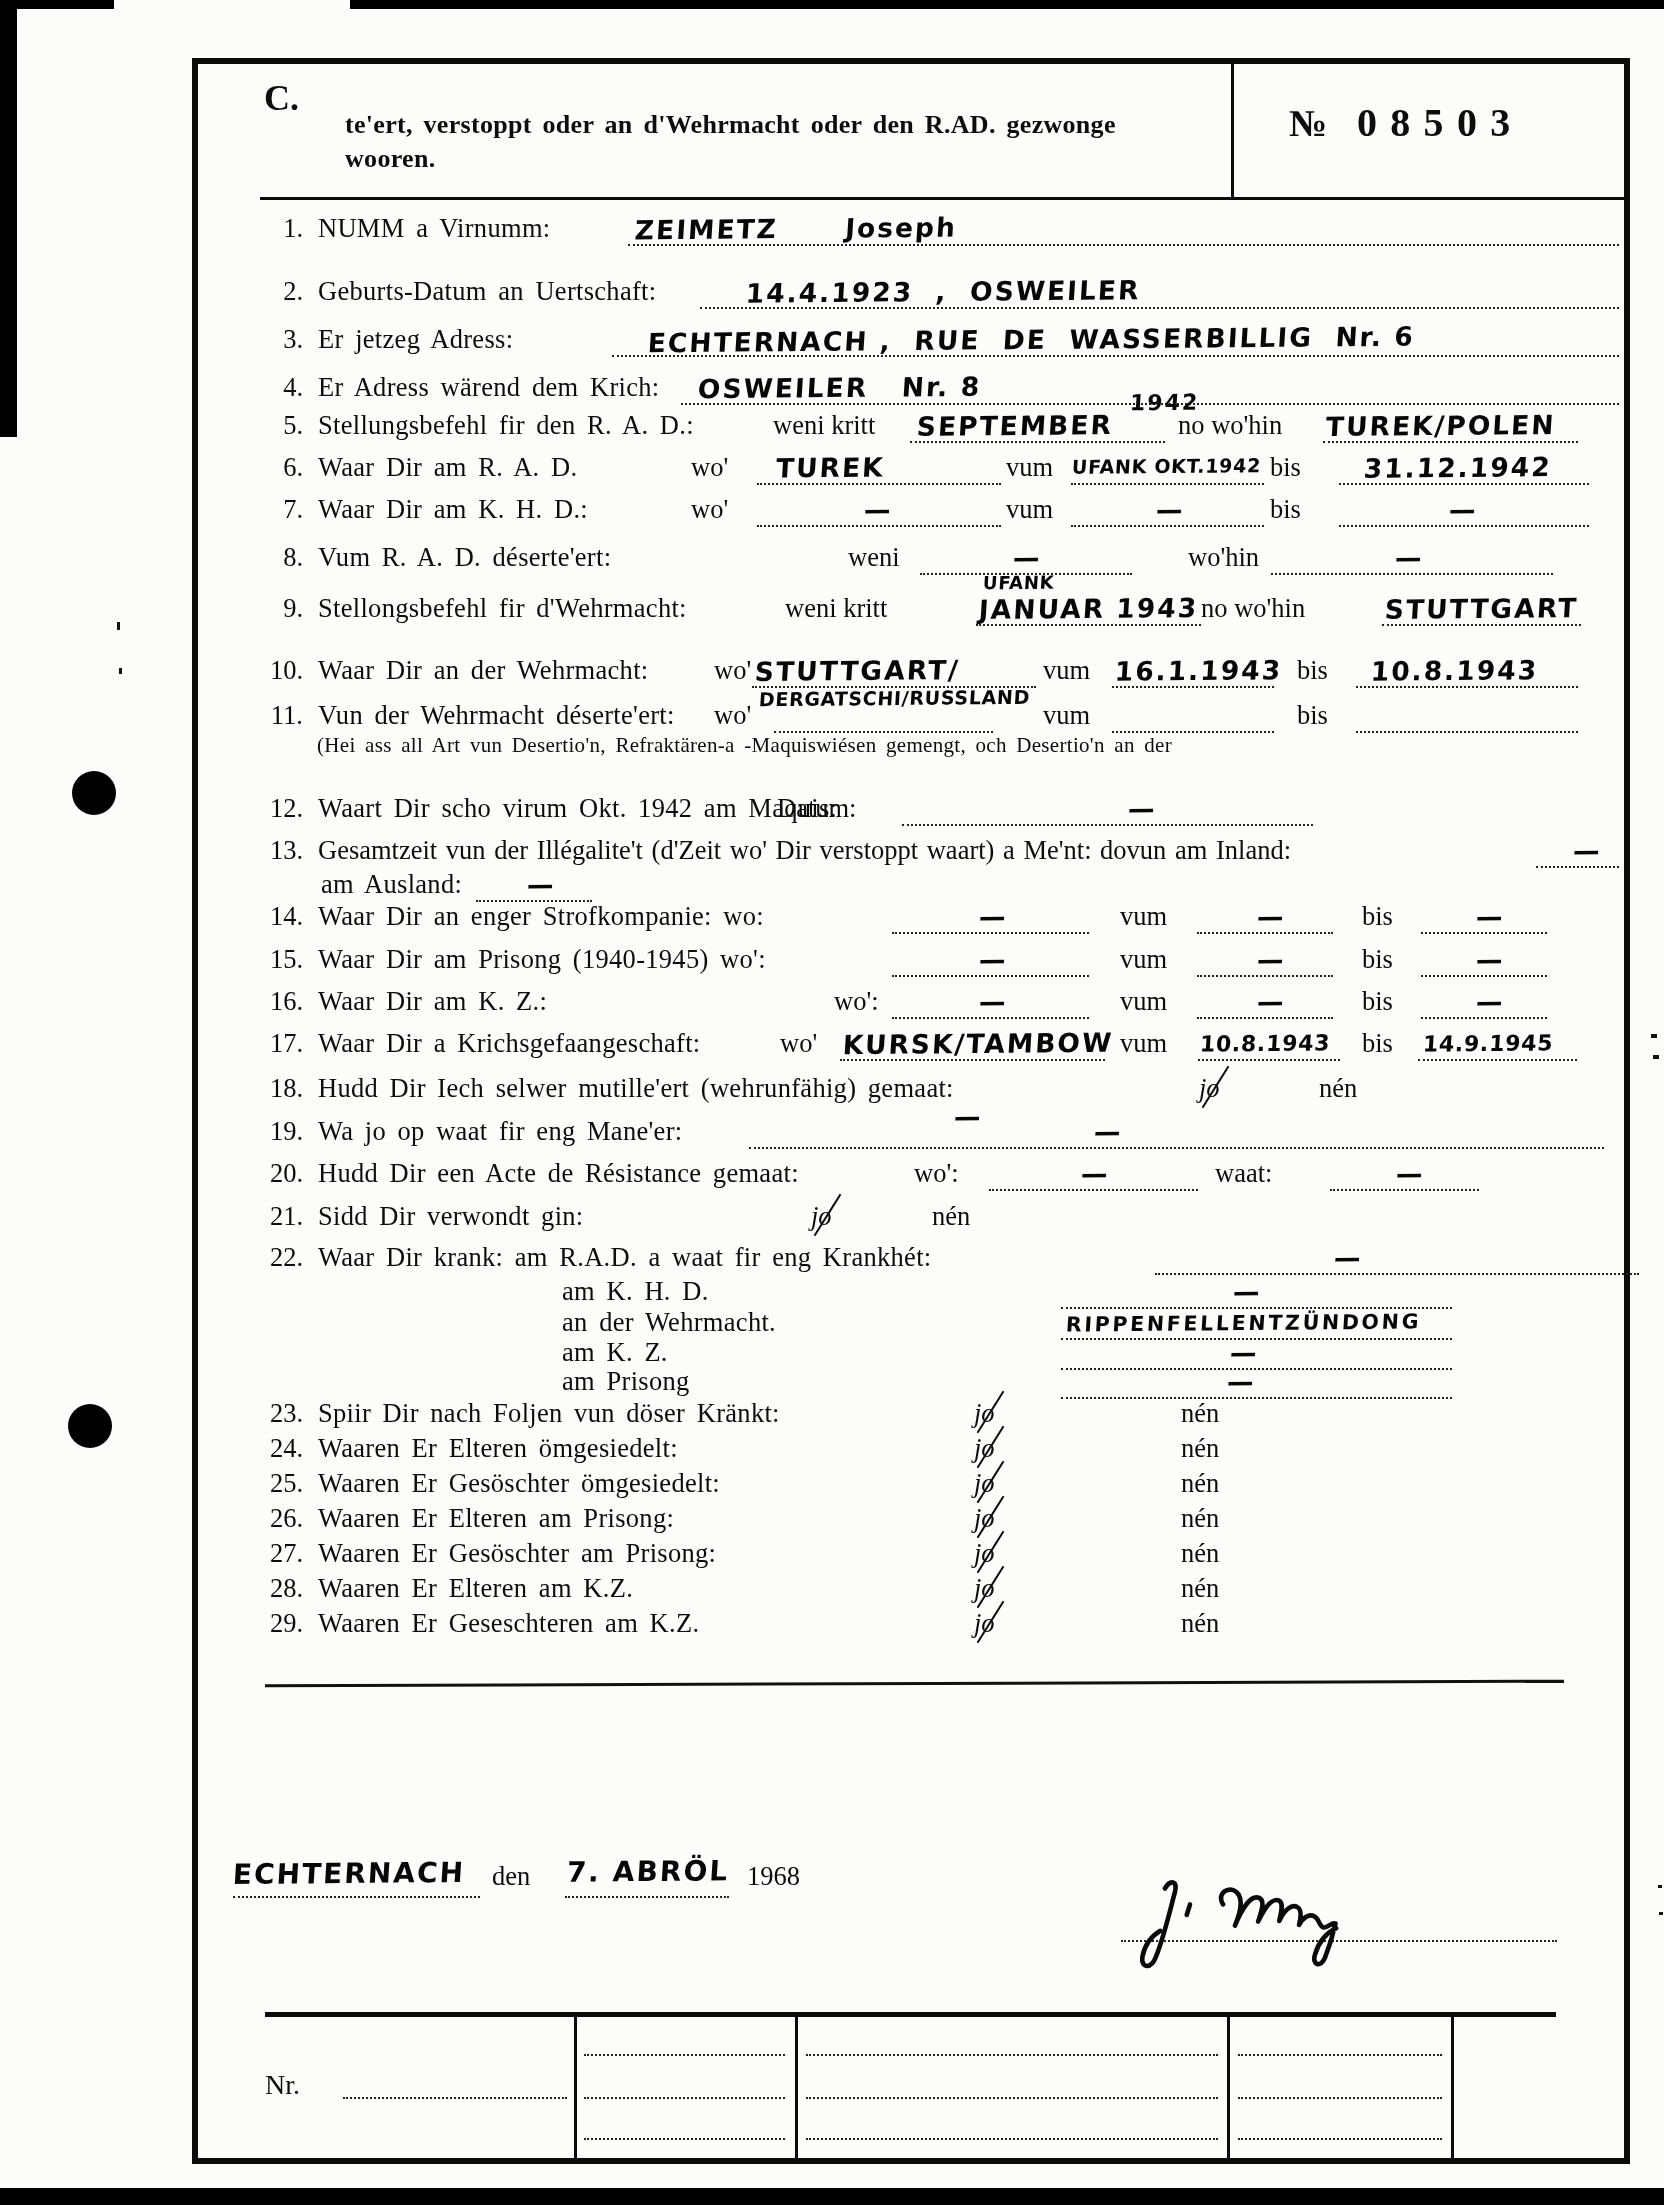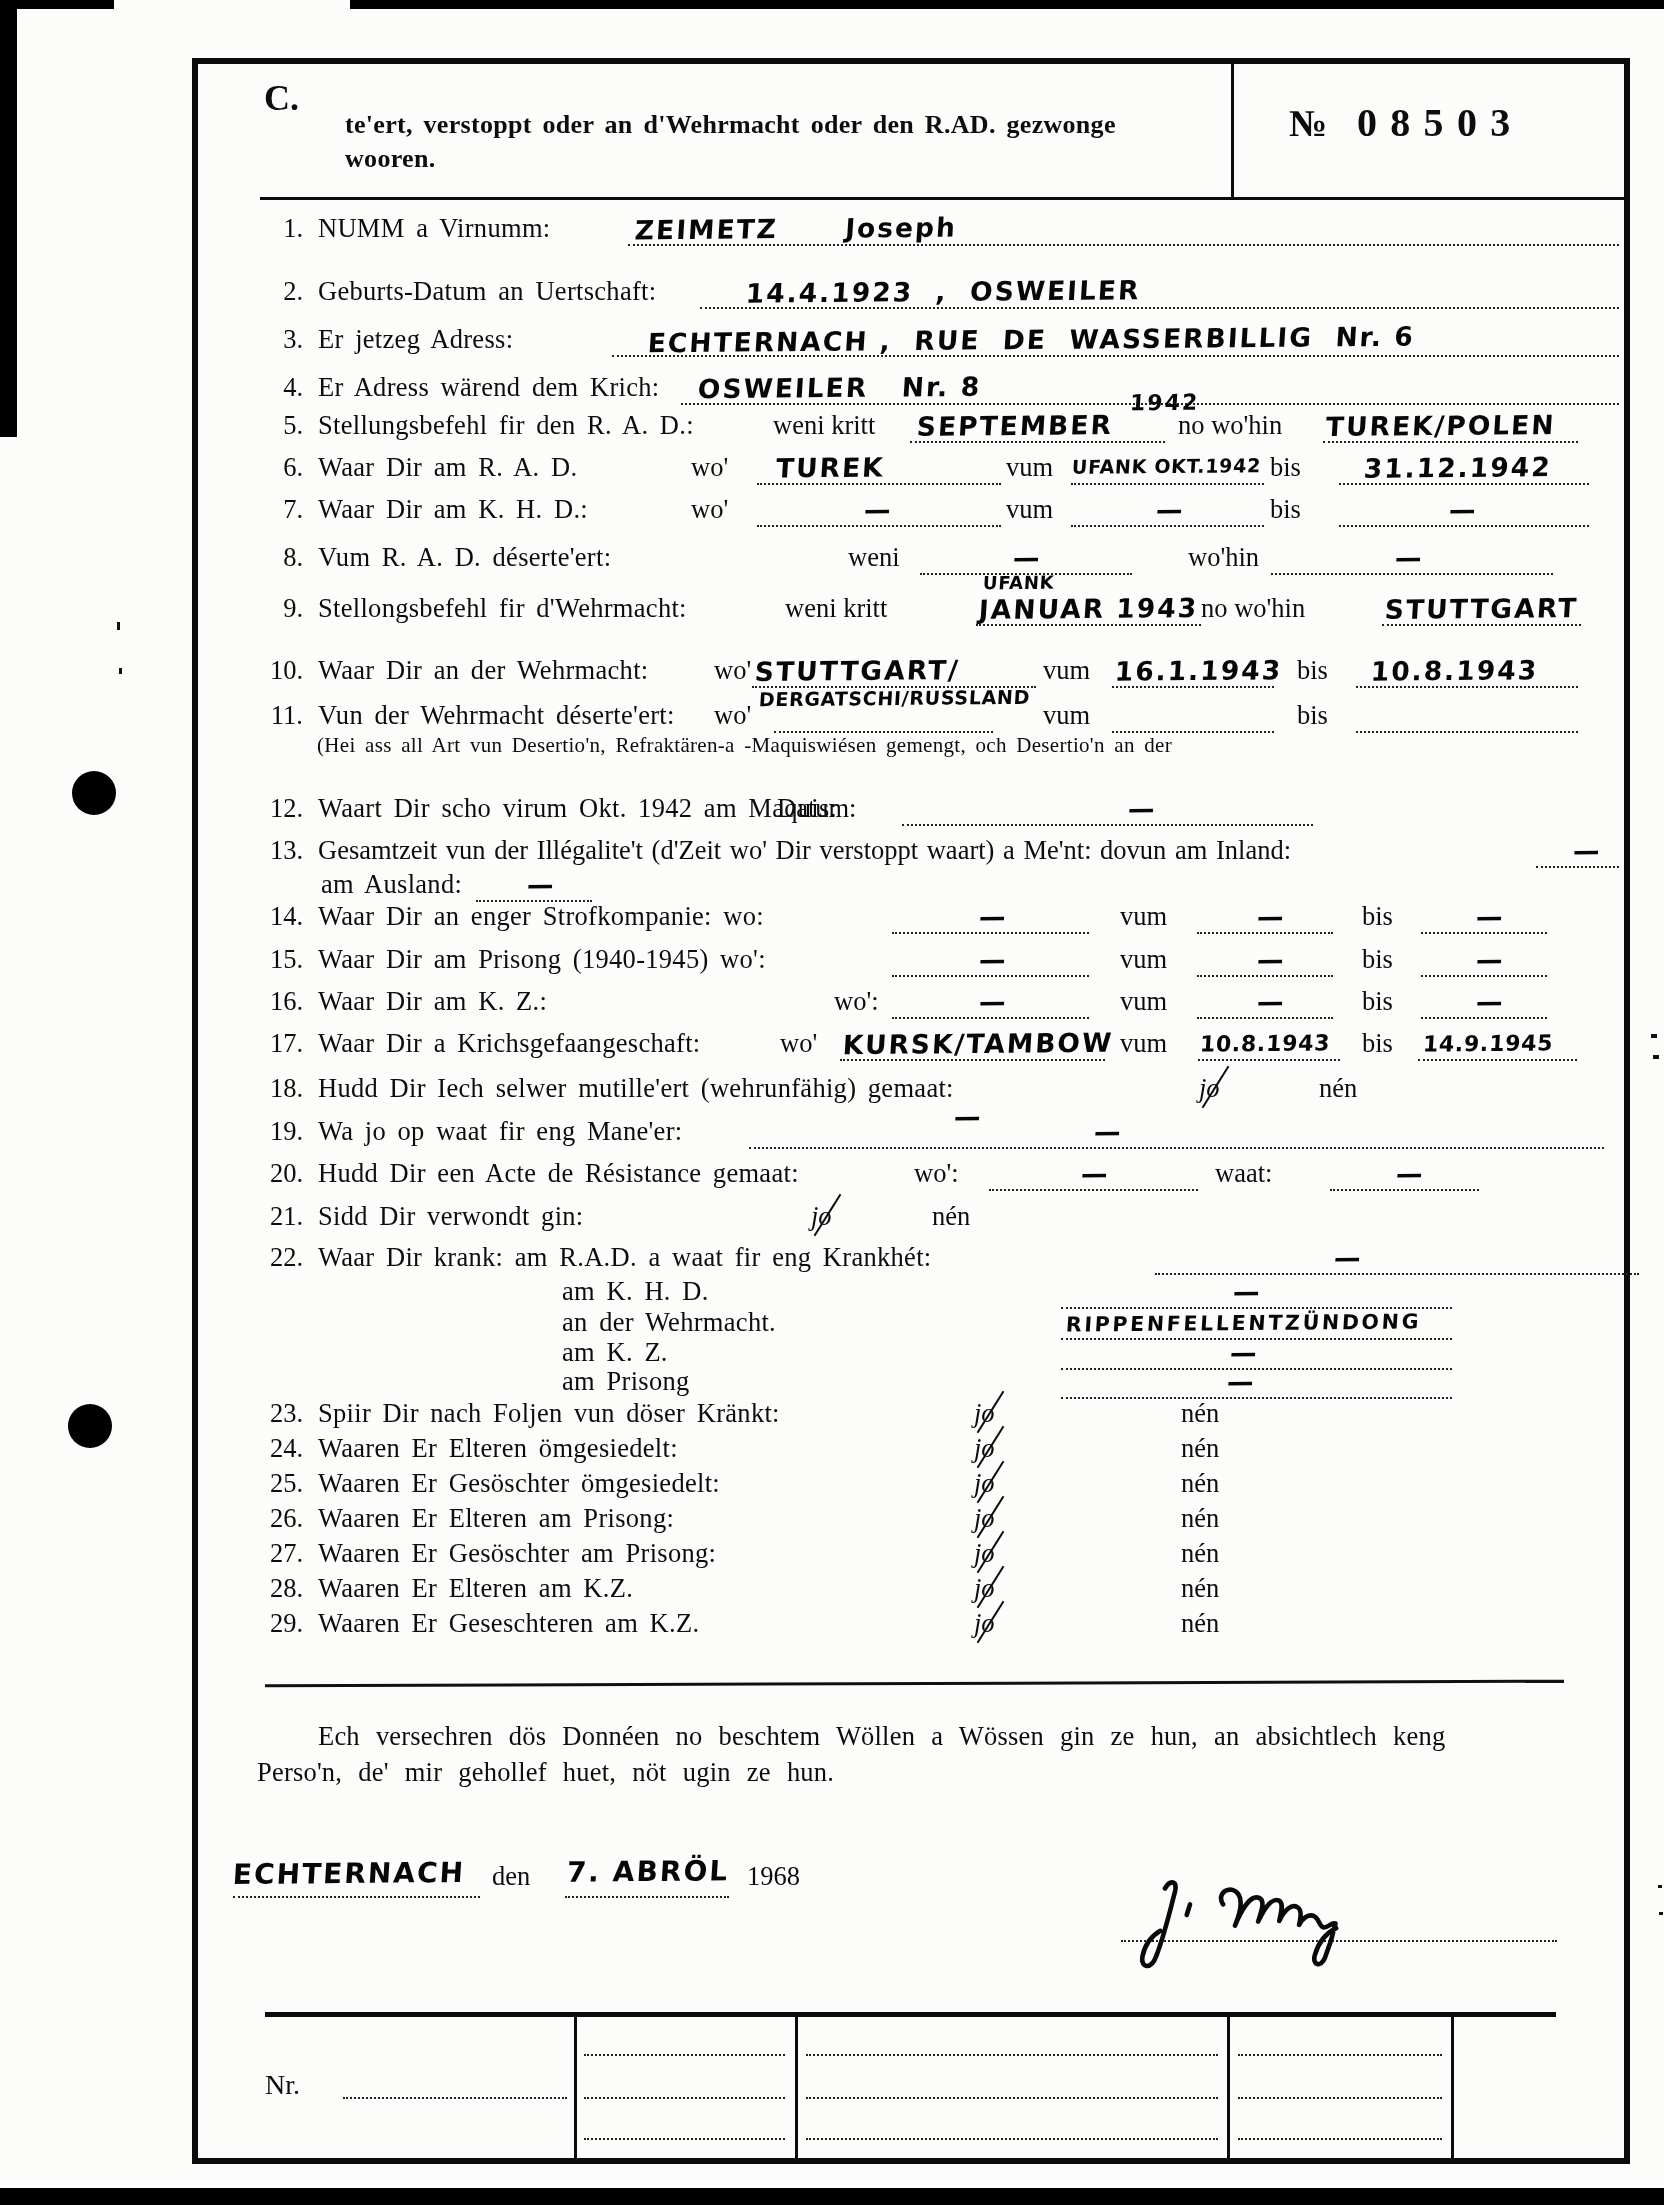--- a/index.html
+++ b/index.html
@@ -408,24 +408,20 @@
     <span class="nen" style="left:924px;">nén</span>
   </div>
   <div class="row" style="top:1608px;">
     <span class="num">29.</span>
     <span class="lbl">Waaren Er Geseschteren am K.Z.</span>
     <span class="jo" style="left:717px;"><span>jo</span><span class="slash"></span></span>
     <span class="nen" style="left:924px;">nén</span>
   </div>
 
   <div class="sep"></div>
-  <div id="decl">
-    <span class="l1">Ech versechren dös Donnéen no beschtem Wöllen a Wössen gin ze hun, an absichtlech keng</span>
-    <span class="l2">Perso'n, de' mir gehollef huet, nöt ugin ze hun.</span>
-  </div>
 
   <span class="abs hw" style="left:233px;top:1857px;font-size:28px;">ECHTERNACH</span>
   <div class="dotted" style="left:233px;top:1896px;width:247px;"></div>
   <span class="print" style="left:492px;top:1861px;">den</span>
   <span class="abs hw" style="left:567px;top:1855px;font-size:28px;">7. ABRÖL</span>
   <div class="dotted" style="left:565px;top:1896px;width:164px;"></div>
   <span class="print" style="left:747px;top:1861px;">1968</span>
 
   <div class="dotted" style="left:1121px;top:1940px;width:436px;"></div>
   <div class="sigwrap" title="">

